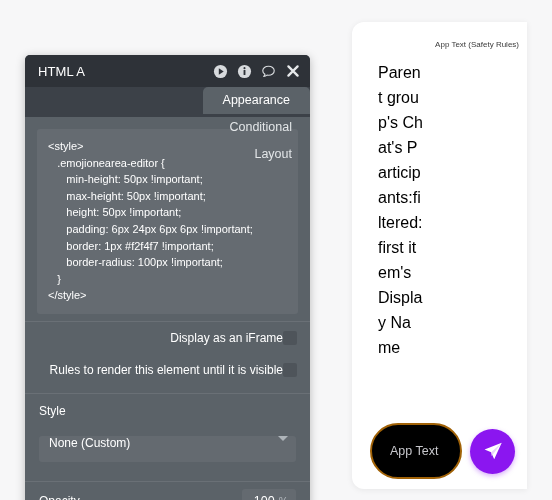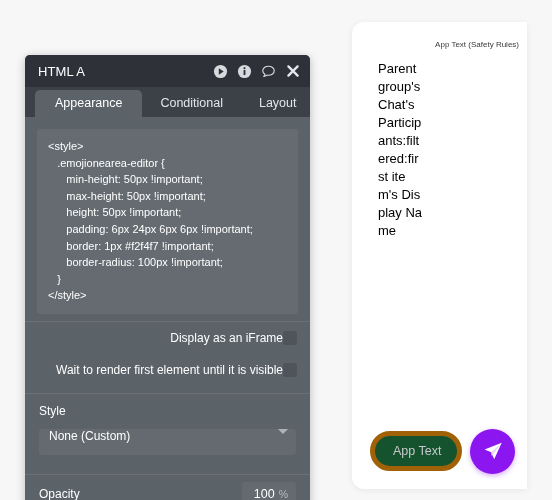--- a/index.html
+++ b/index.html
@@ -58,20 +58,21 @@
   .hdr-icon svg { display: block; }
 
   
   #tab-strip {
     height: 30px;
     background: #3c4148;
     display: flex;
     align-items: flex-end;
     padding-left: 10px;
     box-sizing: border-box;
+    flex-direction: column;
   }
   .tab {
     font-size: 12.5px;
     color: #e3e6e8;
     padding: 6px 18px 7px 18px;
     cursor: pointer;
     white-space: nowrap;
   }
   .tab.active {
     background: #5b6268;
@@ -134,21 +135,21 @@
     border-radius: 2px;
     cursor: pointer;
   }
 
   .field-block {
     padding: 10px 14px 12px 14px;
   }
   .field-label {
     color: #ffffff;
     font-size: 12px;
-    margin-bottom: 11px;
+    margin-bottom: 18px;
   }
   .select {
     height: 26px;
     background: #646a70;
     border-radius: 3px;
     display: flex;
     align-items: flex-start;
     padding: 0 8px 0 10px;
     cursor: pointer;
   }
@@ -217,48 +218,48 @@
     top: 18px;
     font-size: 8px;
     color: #3a3a3a;
     white-space: nowrap;
   }
   #preview-text {
     position: absolute;
     left: 26px;
     top: 38px;
     width: 46px;
-    font-size: 13px;
-    line-height: 18px;
+    font-size: 16px;
+    line-height: 25px;
     color: #000000;
     word-break: break-all;
     font-family: "Liberation Sans", sans-serif;
   }
   #composer {
     position: absolute;
     left: 0;
     right: 0;
     bottom: 8px;
     height: 60px;
     display: flex;
     align-items: center;
     padding: 0 12px 0 18px;
     box-sizing: border-box;
     gap: 8px;
   }
   #composer-input {
     flex: 1;
-    height: 40px;
-    border: 5px solid #a16207;
+    height: 56px;
+    border: 2px solid #a16207;
     border-radius: 100px;
     display: flex;
     align-items: center;
     padding: 0 10px 0 18px;
     box-sizing: border-box;
-    background: #14532d;
+    background: #000000;
     cursor: text;
   }
   #composer-placeholder {
     color: #c7c7cc;
     font-size: 12.5px;
   }
   #send-button {
     width: 45px;
     height: 45px;
     border-radius: 50%;
@@ -332,21 +333,21 @@
     </div>
 
     <div class="divider"></div>
 
     <div class="check-row">
       <div class="label">Display as an iFrame</div>
       <div class="checkbox"></div>
     </div>
 
     <div class="check-row">
-      <div class="label">Wait to render first element until it is visible</div>
+      <div class="label">Rules to render this element until it is visible</div>
       <div class="checkbox"></div>
     </div>
 
     <div class="divider"></div>
 
     <div class="field-block">
       <div class="field-label">Style</div>
       <div class="select">
         <div class="val">None (Custom)</div>
         <div class="caret"></div>

